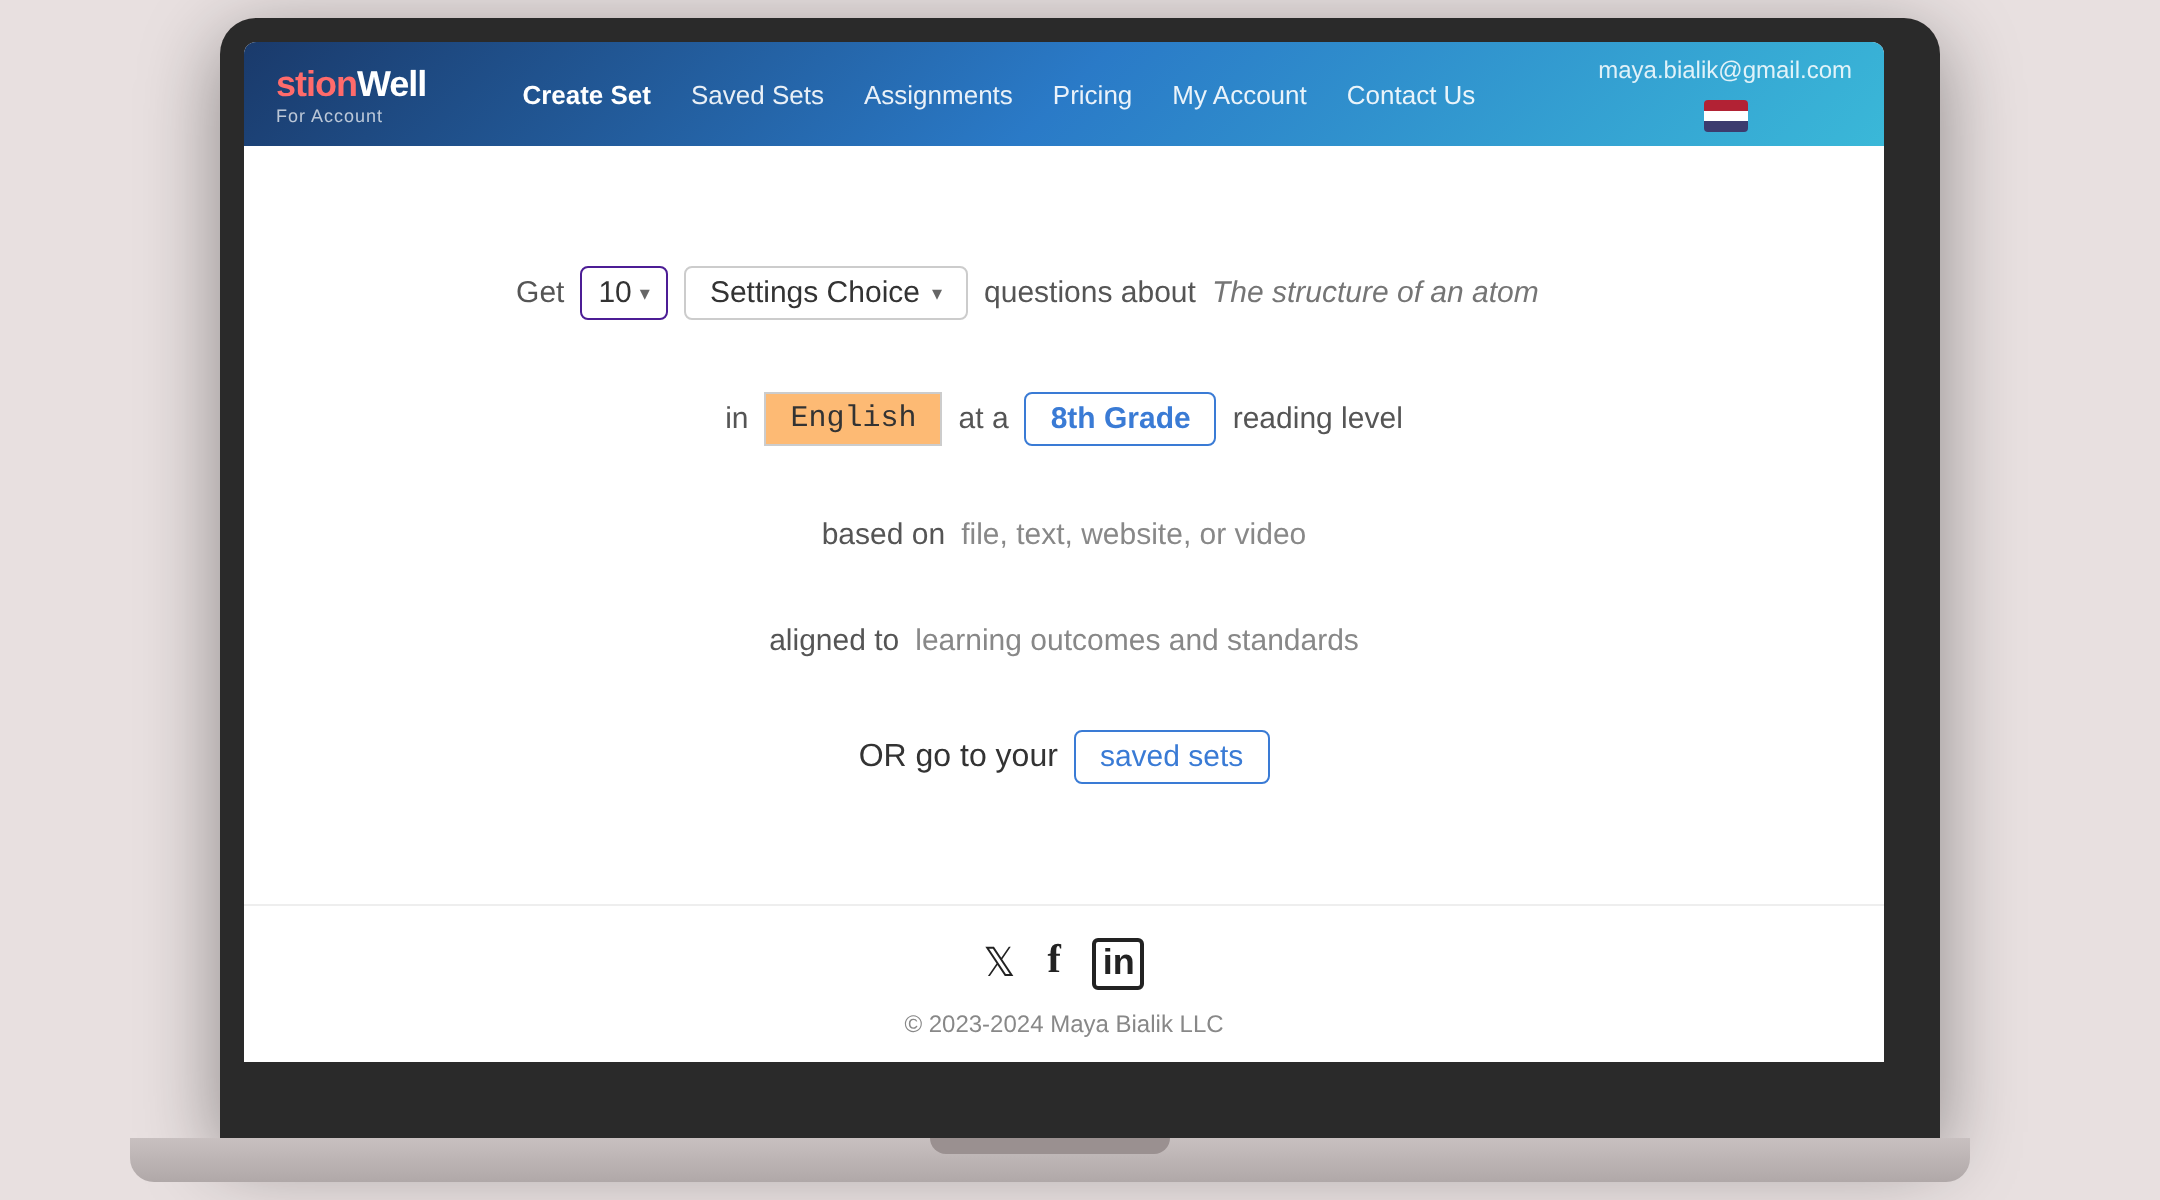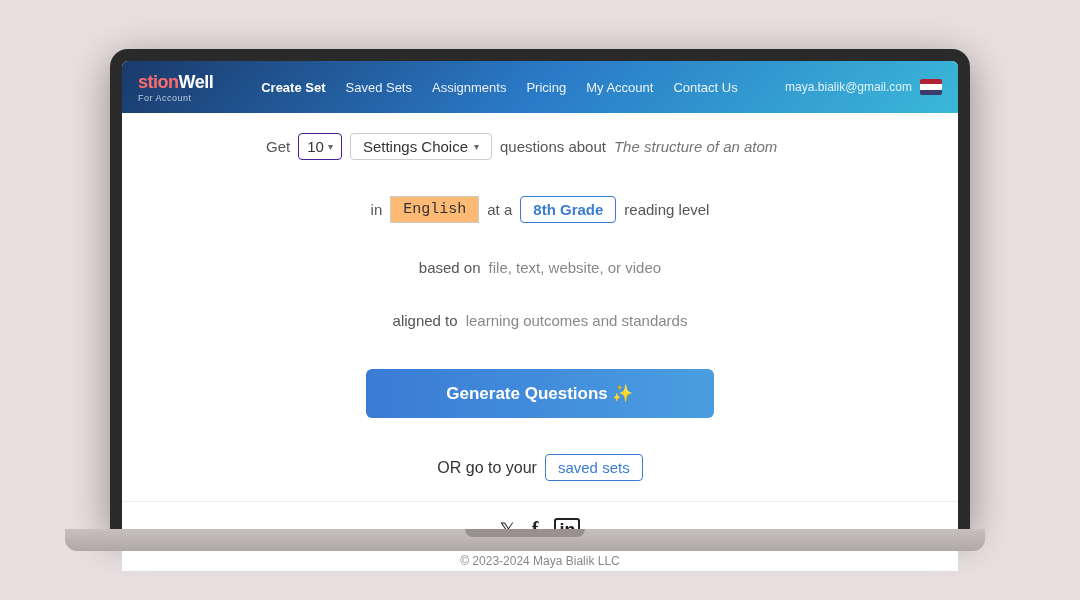--- a/index.html
+++ b/index.html
@@ -9,24 +9,24 @@
       justify-content: center;
       align-items: center;
       width: 1080px;
       height: 600px;
       font-family: -apple-system, BlinkMacSystemFont, 'Segoe UI', sans-serif;
       overflow: hidden;
     }
 
     .laptop-outer {
       width: 860px;
-      height: 480px;
+      height: 560px;
       background: #2a2a2a;
       border-radius: 18px 18px 0 0;
-      padding: 12px 12px 0 12px;
+      padding: 12px 28px 0 12px;
       position: relative;
       box-shadow: 0 10px 40px rgba(0,0,0,0.4);
     }
 
     .laptop-screen {
       width: 100%;
       height: 510px;
       background: #fff;
       border-radius: 6px 6px 0 0;
       overflow: hidden;
@@ -103,20 +103,21 @@
       font-weight: 700;
       margin-left: 28px;
     }
 
     .nav-right {
       display: flex;
       align-items: center;
       gap: 8px;
       font-size: 12px;
       color: rgba(255,255,255,0.85);
+      flex-direction: column;
     }
 
     .flag-icon {
       width: 22px;
       height: 16px;
       background: linear-gradient(180deg, #B22234 33%, #fff 33%, #fff 67%, #3C3B6E 67%);
       border-radius: 2px;
       flex-shrink: 0;
     }
 
@@ -364,21 +365,20 @@
           <div class="form-row">
             <span class="label-text">based on</span>
             <span class="based-on-text">file, text, website, or video</span>
           </div>
 
           <div class="form-row">
             <span class="label-text">aligned to</span>
             <span class="aligned-text">learning outcomes and standards</span>
           </div>
 
-          <button class="generate-btn">Generate Questions ✨</button>
 
           <div class="or-row">
             <span>OR go to your</span>
             <div class="saved-sets-link">saved sets</div>
           </div>
 
         </div>
       </div>
 
       <div class="footer">

